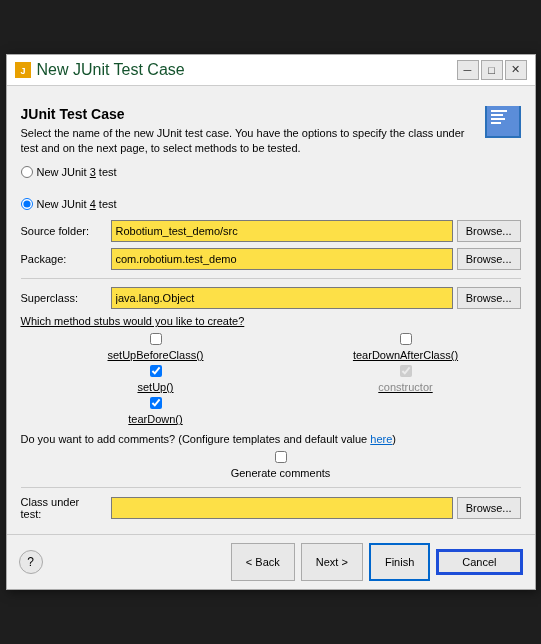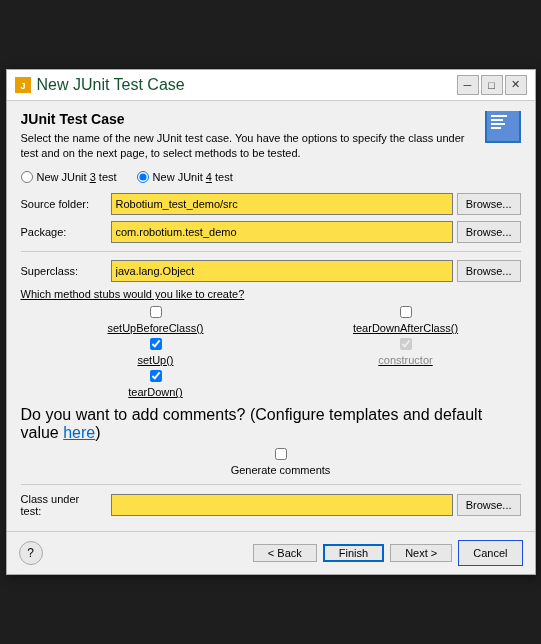--- a/index.html
+++ b/index.html
@@ -50,21 +50,21 @@
       border: 1px solid #aaa;
       background: #e8e8e8;
       cursor: pointer;
       font-size: 11px;
       display: flex;
       align-items: center;
       justify-content: center;
       color: #333;
     }
     .content {
-      padding: 10px 14px 8px;
+      padding: 20px 14px 8px;
     }
     .section-title {
       font-size: 14px;
       font-weight: bold;
       color: #000;
       margin-bottom: 4px;
     }
     .description {
       font-size: 11px;
       color: #000;
@@ -83,20 +83,21 @@
       color: white;
       font-weight: bold;
       font-size: 14px;
       margin-left: 8px;
       margin-top: -4px;
     }
     .radio-group {
       display: flex;
       gap: 20px;
       margin-bottom: 10px;
+      flex-direction: column;
     }
     .radio-label {
       display: flex;
       align-items: center;
       gap: 4px;
       font-size: 11px;
       color: #000;
     }
     .form-row {
       display: flex;
@@ -163,21 +164,21 @@
     .checkbox-label.disabled {
       color: #888;
     }
     .checkbox-label input[type="checkbox"]:disabled + span {
       color: #888;
     }
     .comments-section {
       margin-bottom: 8px;
     }
     .comments-title {
-      font-size: 16px;
+      font-size: 11px;
       color: #000;
       margin-bottom: 6px;
     }
     .comments-title a {
       color: #0066cc;
       text-decoration: underline;
     }
     .comments-checkbox {
       padding-left: 20px;
     }
@@ -203,35 +204,35 @@
       background: #e8e8e8;
       cursor: pointer;
       font-size: 12px;
       display: flex;
       align-items: center;
       justify-content: center;
       margin-right: auto;
       color: #000;
     }
     .nav-btn {
-      height: 18px;
+      height: 38px;
       padding: 0 14px;
       border: 1px solid #aaa;
       background: #e8e8e8;
       cursor: pointer;
       font-size: 11px;
       color: #000;
     }
     .nav-btn.active {
       border: 2px solid #0066cc;
     }
     .cancel-btn {
       height: 26px;
-      padding: 0 14px;
-      border: 1px solid #1d4ed8;
+      padding: 0 23px;
+      border: 3px solid #1d4ed8;
       background: #e8e8e8;
       cursor: pointer;
       font-size: 11px;
       color: #000;
     }
     input[type="radio"] { width: 12px; height: 12px; }
     input[type="checkbox"] { width: 12px; height: 12px; }
   </style>
 </head>
 <body>
@@ -344,17 +345,17 @@
     <div class="form-row">
       <span class="form-label">Class under test:</span>
       <input type="text" class="form-input" value="" style="">
       <button class="browse-btn">Browse...</button>
     </div>
   </div>
 
   <div class="button-bar">
     <button class="help-btn">?</button>
     <button class="nav-btn">&lt; Back</button>
+    <button class="nav-btn">Next &gt;</button>
     <button class="nav-btn active">Finish</button>
-    <button class="nav-btn">Next &gt;</button>
     <button class="cancel-btn">Cancel</button>
   </div>
 </div>
 
 </body></html>

